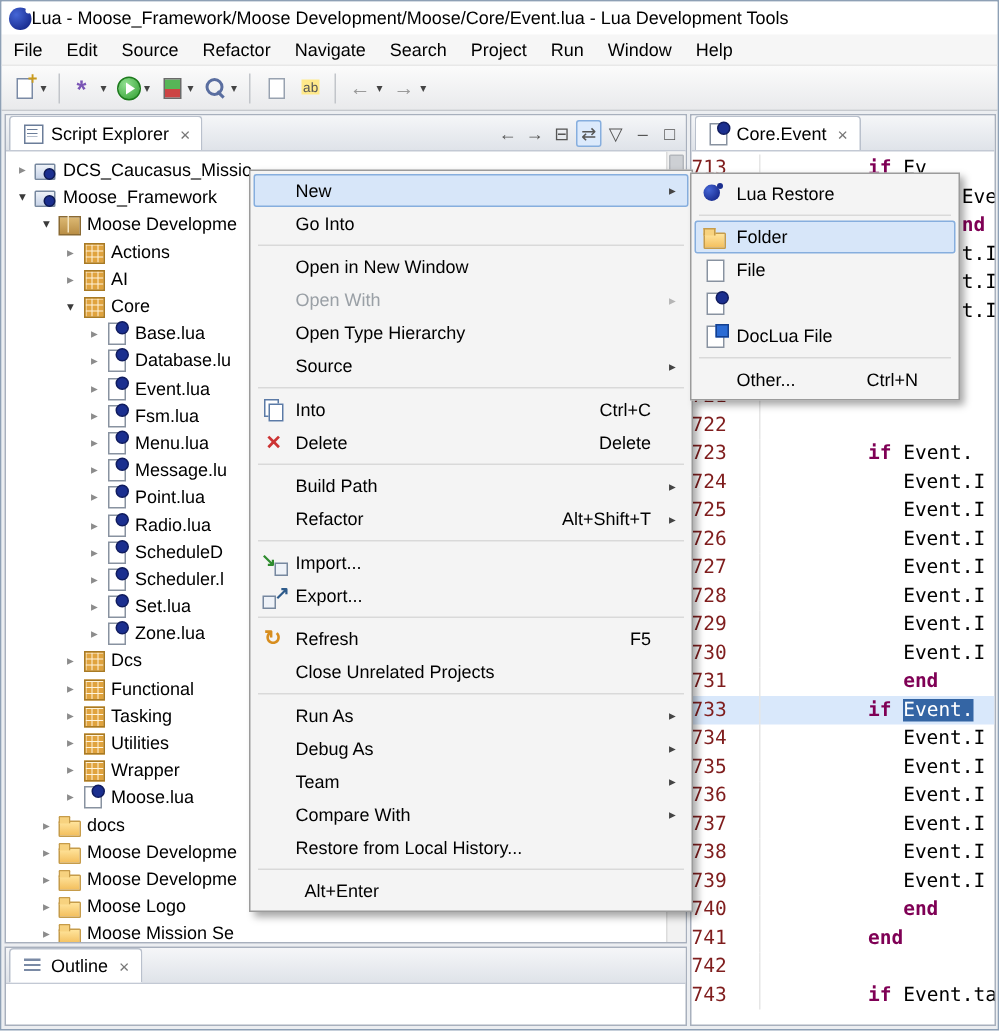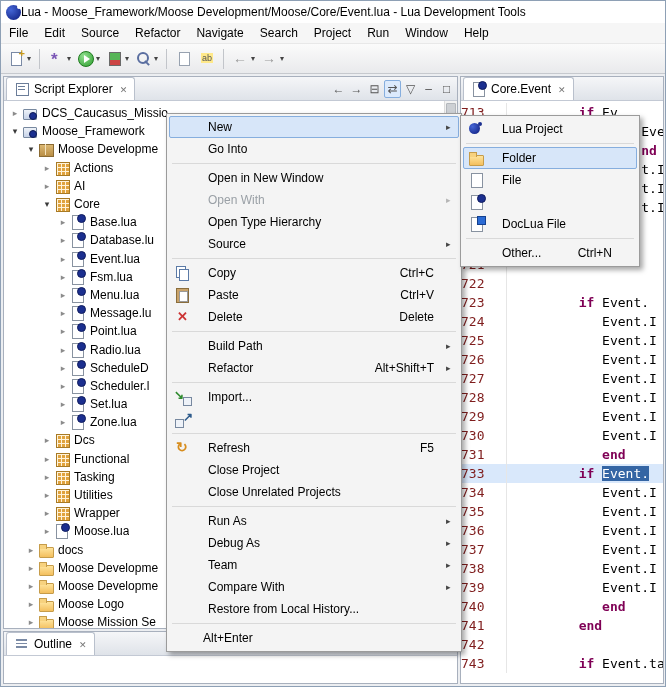--- a/index.html
+++ b/index.html
@@ -100,21 +100,21 @@
   
   .popup-menu { position:absolute; background:#f4f4f4; border:1px solid #9b9b9b;
     box-shadow:3px 3px 5px rgba(0,0,0,0.35); padding:2px; z-index:20; }
   .context-menu { left:165px; top:112px; width:296px; }
   .new-submenu { left:459px; top:114px; width:180px; z-index:21; }
   .menu-item { height:22px; display:flex; align-items:center; padding:0 1px; border:1px solid transparent; border-radius:2px; }
   .menu-item.selected { background:var(--menu-highlight-bg); border-color:var(--menu-highlight-border); }
   .menu-item.disabled { color:#9aa0a6; }
   .menu-sep { height:1px; background:#d9d9d9; margin:3px 3px; }
   .mi-icon { width:24px; height:16px; flex:none; position:relative; }
-  .mi-label { flex:1; margin-left:13px; white-space:nowrap; overflow:hidden; }
+  .mi-label { flex:1; margin-left:2px; white-space:nowrap; overflow:hidden; }
   .mi-shortcut { margin:0 12px 0 8px; white-space:nowrap; }
   .mi-arrow { width:11px; flex:none; font-size:9px; color:#444; }
   .menu-item.disabled .mi-arrow { color:#b5b5b5; }
   .mic-copy::before { content:""; position:absolute; left:5px; top:1px; width:8px; height:10px; background:#fff; border:1px solid #5b7aa6; }
   .mic-copy::after  { content:""; position:absolute; left:8px; top:4px; width:8px; height:10px; background:#fff; border:1px solid #5b7aa6; }
   .mic-paste::before { content:""; position:absolute; left:5px; top:1px; width:11px; height:13px; background:#c9a36a; border:1px solid #8a6d3b; }
   .mic-paste::after { content:""; position:absolute; left:8px; top:4px; width:7px; height:9px; background:#fff; border:1px solid #999; }
   .mic-delete::before { content:"✕"; position:absolute; left:6px; top:0; color:#cc3333; font-weight:bold; font-size:13px; }
   .mic-import::before { content:"↘"; position:absolute; left:3px; top:-1px; color:#2e8b2e; font-weight:bold; font-size:12px; }
   .mic-import::after { content:""; position:absolute; left:12px; top:8px; width:7px; height:7px; background:#eef2f8; border:1px solid #77889f; }
@@ -452,28 +452,22 @@
       <span class="mi-arrow"></span>
     </div>
     <div class="menu-item">
       <span class="mi-icon"></span>
       <span class="mi-label">Source</span>
       <span class="mi-arrow">▸</span>
     </div>
     <div class="menu-sep"></div>
     <div class="menu-item">
       <span class="mi-icon mic-copy"></span>
-      <span class="mi-label">Copy</span>
+      <span class="mi-label">Into</span>
       <span class="mi-shortcut">Ctrl+C</span>
-      <span class="mi-arrow"></span>
-    </div>
-    <div class="menu-item">
-      <span class="mi-icon mic-paste"></span>
-      <span class="mi-label">Paste</span>
-      <span class="mi-shortcut">Ctrl+V</span>
       <span class="mi-arrow"></span>
     </div>
     <div class="menu-item">
       <span class="mi-icon mic-delete"></span>
       <span class="mi-label">Delete</span>
       <span class="mi-shortcut">Delete</span>
       <span class="mi-arrow"></span>
     </div>
     <div class="menu-sep"></div>
     <div class="menu-item">
@@ -488,36 +482,32 @@
       <span class="mi-arrow">▸</span>
     </div>
     <div class="menu-sep"></div>
     <div class="menu-item">
       <span class="mi-icon mic-import"></span>
       <span class="mi-label">Import...</span>
       <span class="mi-arrow"></span>
     </div>
     <div class="menu-item">
       <span class="mi-icon mic-export"></span>
+      <span class="mi-label">Export...</span>
       <span class="mi-arrow"></span>
     </div>
     <div class="menu-sep"></div>
     <div class="menu-item">
       <span class="mi-icon mic-refresh"></span>
       <span class="mi-label">Refresh</span>
       <span class="mi-shortcut">F5</span>
       <span class="mi-arrow"></span>
     </div>
     <div class="menu-item">
       <span class="mi-icon"></span>
-      <span class="mi-label">Close Project</span>
-      <span class="mi-arrow"></span>
-    </div>
-    <div class="menu-item">
-      <span class="mi-icon"></span>
       <span class="mi-label">Close Unrelated Projects</span>
       <span class="mi-arrow"></span>
     </div>
     <div class="menu-sep"></div>
     <div class="menu-item">
       <span class="mi-icon"></span>
       <span class="mi-label">Run As</span>
       <span class="mi-arrow">▸</span>
     </div>
     <div class="menu-item">
@@ -543,21 +533,21 @@
     <div class="menu-sep"></div>
     <div class="menu-item">
       <span class="mi-icon"></span>
       <span class="mi-shortcut">Alt+Enter</span>
       <span class="mi-arrow"></span>
     </div>
   </div>
 <div class="popup-menu new-submenu">
     <div class="menu-item">
       <span class="mi-icon mic-lua-project"></span>
-      <span class="mi-label">Lua Project</span>
+      <span class="mi-label">Lua Restore</span>
       <span class="mi-arrow"></span>
     </div>
     <div class="menu-sep"></div>
     <div class="menu-item selected">
       <span class="mi-icon mic-folder"></span>
       <span class="mi-label">Folder</span>
       <span class="mi-arrow"></span>
     </div>
     <div class="menu-item">
       <span class="mi-icon mic-file"></span>

